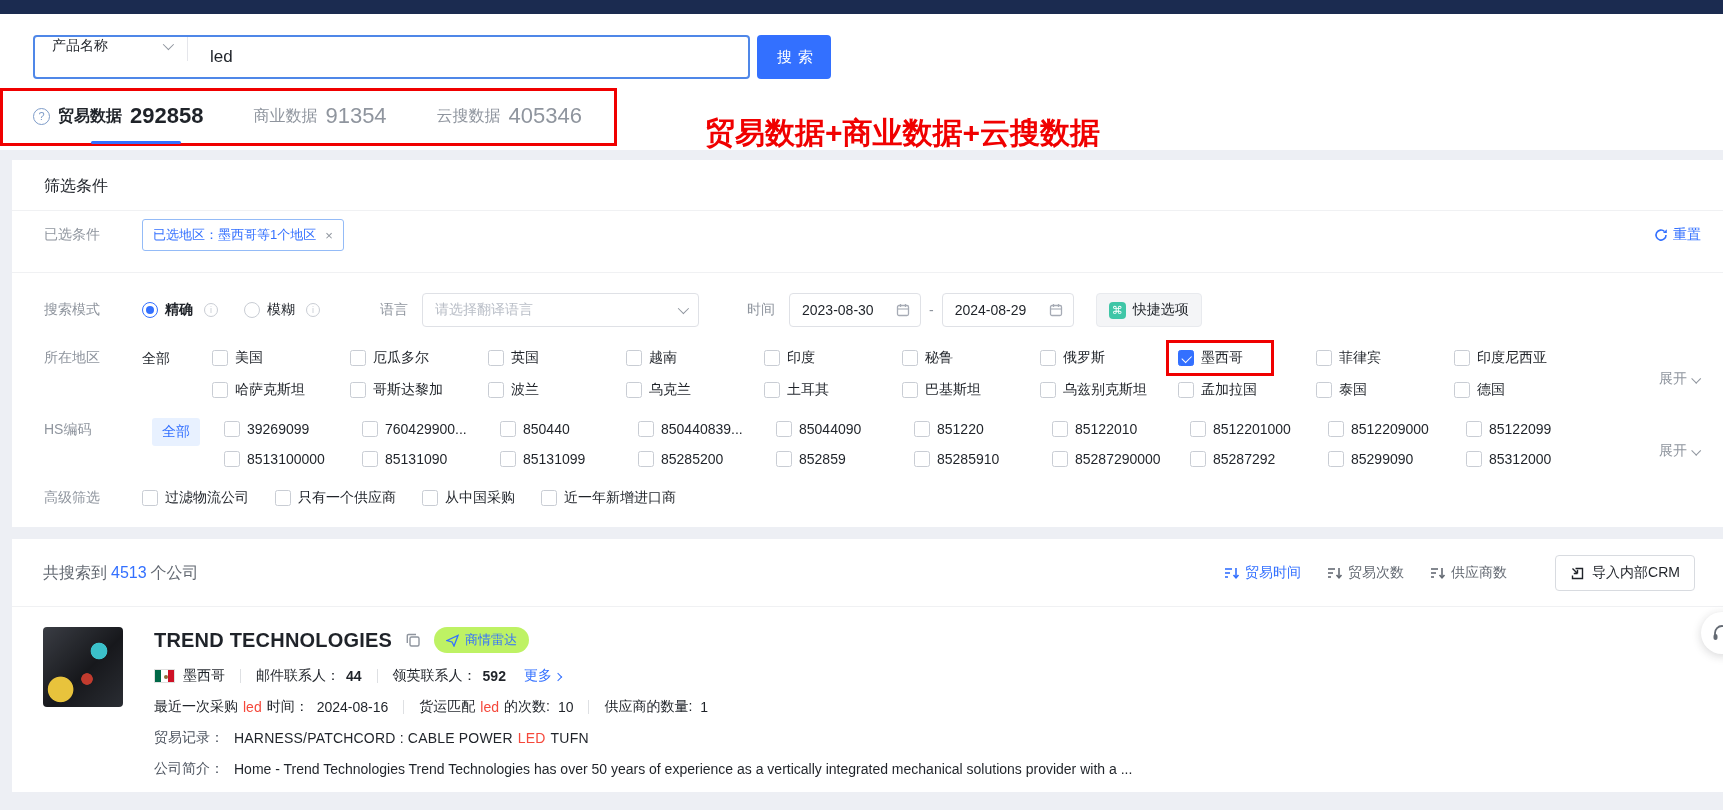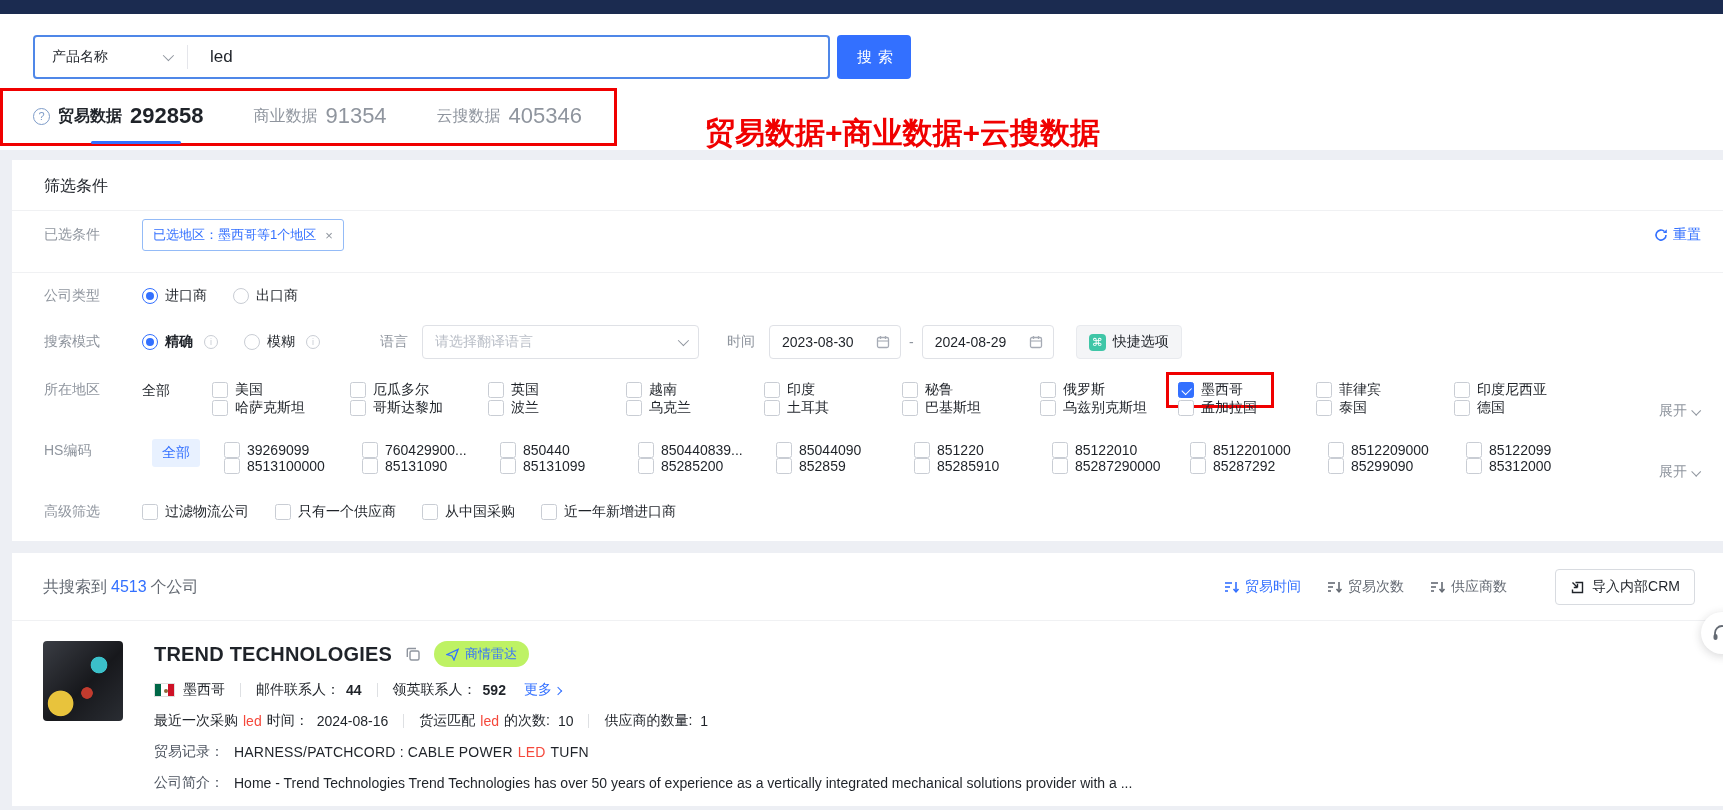--- a/index.html
+++ b/index.html
@@ -10,21 +10,21 @@
     background: #edeff4;
     font-family: "Liberation Sans", "DejaVu Sans", sans-serif;
     color: #1f2329;
     font-size: 14px;
   }
   .topbar { height:14px; background:#1b2b50; }
 
   
   .top-section { background:#fff; height:136px; position:relative; }
   .search-row { display:flex; align-items:center; padding-top:21px; margin-left:33px; }
-  .search-box { width:797px; height:44px; border:2px solid #4f87e8; border-radius:4px; background:#fff; display:flex; align-items:center; }
+  .search-box { width:717px; height:44px; border:2px solid #4f87e8; border-radius:4px; background:#fff; display:flex; align-items:flex-start; }
   .field-selector { width:152px; flex:none; display:flex; align-items:center; justify-content:space-between; padding:0 16px 0 17px; cursor:pointer; }
   .field-selector span { font-size:14px; color:#1f2329; }
   .chev { display:inline-block; width:8px; height:8px; border-right:1.5px solid #8f959e; border-bottom:1.5px solid #8f959e; transform:rotate(45deg) translateY(-2px); }
   .vdiv { width:1px; height:24px; background:#e5e6eb; flex:none; }
   .search-input { border:none; outline:none; flex:1; height:100%; padding-left:22px; font-size:17px; color:#1f2329; font-family:inherit; background:transparent; }
   .search-btn { width:74px; height:44px; margin-left:7px; background:#3370ff; border:none; border-radius:4px; color:#fff; font-size:15px; letter-spacing:6px; padding-left:8px; cursor:pointer; font-family:inherit; }
 
   .tabs-wrap { position:relative; display:inline-flex; align-items:center; margin-top:9px; border:3px solid #f00000; padding:12px 32px 14px 30px; background:#fff; }
   .tab { display:flex; align-items:center; gap:8px; cursor:pointer; position:relative; }
   .tab + .tab { margin-left:50px; }
@@ -54,30 +54,30 @@
   .radio-item { display:flex; align-items:center; gap:7px; cursor:pointer; }
   .radio { width:16px; height:16px; border-radius:50%; border:1.4px solid #c9cdd4; background:#fff; position:relative; flex:none; }
   .radio.sel { border-color:#3370ff; }
   .radio.sel::after { content:""; position:absolute; left:3px; top:3px; width:8px; height:8px; border-radius:50%; background:#3370ff; }
   .info-ico { width:14px; height:14px; border-radius:50%; border:1.2px solid #c9cdd4; color:#c9cdd4; font-size:9px; display:inline-flex; align-items:center; justify-content:center; margin-left:4px; }
   .row-mode { margin-top:20px; }
   .bold { font-weight:bold; }
   .lang-label { color:#8f959e; margin-left:60px; }
   .select { width:277px; height:34px; border:1px solid #dfe1e6; border-radius:4px; display:flex; align-items:center; justify-content:space-between; padding:0 12px; margin-left:14px; cursor:pointer; }
   .placeholder { color:#b9bec7; font-size:14px; }
-  .time-label { color:#8f959e; margin-left:28px; }
+  .time-label { color:#8f959e; margin-left:48px; }
   .date-box { width:132px; height:34px; border:1px solid #dfe1e6; border-radius:4px; display:flex; align-items:center; justify-content:space-between; padding:0 10px 0 12px; margin-left:14px; cursor:pointer; }
   .date-box span { font-size:14px; color:#1f2329; }
   .dash { color:#8f959e; margin:0 4px 0 8px; }
   .quick-btn { height:34px; margin-left:22px; background:#f4f5f7; border:1px solid #e8eaee; border-radius:4px; display:flex; align-items:center; gap:7px; padding:0 12px; cursor:pointer; }
   .cmd-ico { width:17px; height:17px; border-radius:4px; background:#3fc6a7; color:#fff; font-size:11px; display:flex; align-items:center; justify-content:center; }
   .row-group { margin-top:22px; align-items:flex-start; }
   .all-plain { width:70px; flex:none; color:#1f2329; padding-top:1px; }
   .all-chip { flex:none; margin:-3px 24px 0 10px; background:#e8f1ff; color:#3370ff; border-radius:3px; padding:5px 10px; font-size:14px; cursor:pointer; }
-  .cgrid { display:grid; grid-template-columns:repeat(10, 138px); }
+  .cgrid { display:grid; grid-template-columns:repeat(10, 138px); row-gap:14px; }
   .cbi { display:flex; align-items:center; gap:7px; cursor:pointer; position:relative; }
   .cbx { width:16px; height:16px; border:1.4px solid #c9cdd4; border-radius:2.5px; background:#fff; flex:none; position:relative; }
   .cbx.checked { background:#3370ff; border-color:#3370ff; }
   .cbx.checked::after { content:""; position:absolute; left:3px; top:3.5px; width:8px; height:4.5px; border-left:1.8px solid #fff; border-bottom:1.8px solid #fff; transform:rotate(-45deg); }
   .expand { margin-left:auto; margin-right:24px; color:#8f959e; display:flex; align-items:center; gap:5px; cursor:pointer; flex:none; padding-top:1px;margin-top:20px; }
   .expand .chev { border-color:#8f959e; transform:rotate(45deg) translateY(-1px); width:7px; height:7px; }
   .mex-outline { position:absolute; left:-12px; top:-9px; width:108px; height:36px; border:3px solid #f00000; pointer-events:none; }
   .row-adv { margin-top:22px; }
   .adv-list { display:flex; gap:26px; }
 
@@ -183,31 +183,20 @@
     <div class="reset">
       <svg width="14" height="14" viewBox="0 0 14 14">
         <path d="M12 7a5 5 0 1 1-1.5-3.5" fill="none" stroke="#3370ff" stroke-width="1.6"></path>
         <polygon points="12.8,1.2 12.8,5 9,5" fill="#3370ff"></polygon>
       </svg>
       <span>重置</span>
     </div>
   </div>
   <div class="hline"></div>
 
-  <div class="frow row-company">
-    <div class="flabel">公司类型</div>
-    <div class="radio-item" style="margin-right:26px;">
-      <span class="radio sel"></span>
-      <span>进口商</span>
-    </div>
-    <div class="radio-item">
-      <span class="radio"></span>
-      <span>出口商</span>
-    </div>
-  </div>
 
   <div class="frow row-mode">
     <div class="flabel">搜索模式</div>
     <div class="radio-item">
       <span class="radio sel"></span>
       <span class="bold">精确</span>
       <span class="info-ico">i</span>
     </div>
     <div class="radio-item" style="margin-left:26px;">
       <span class="radio"></span>

